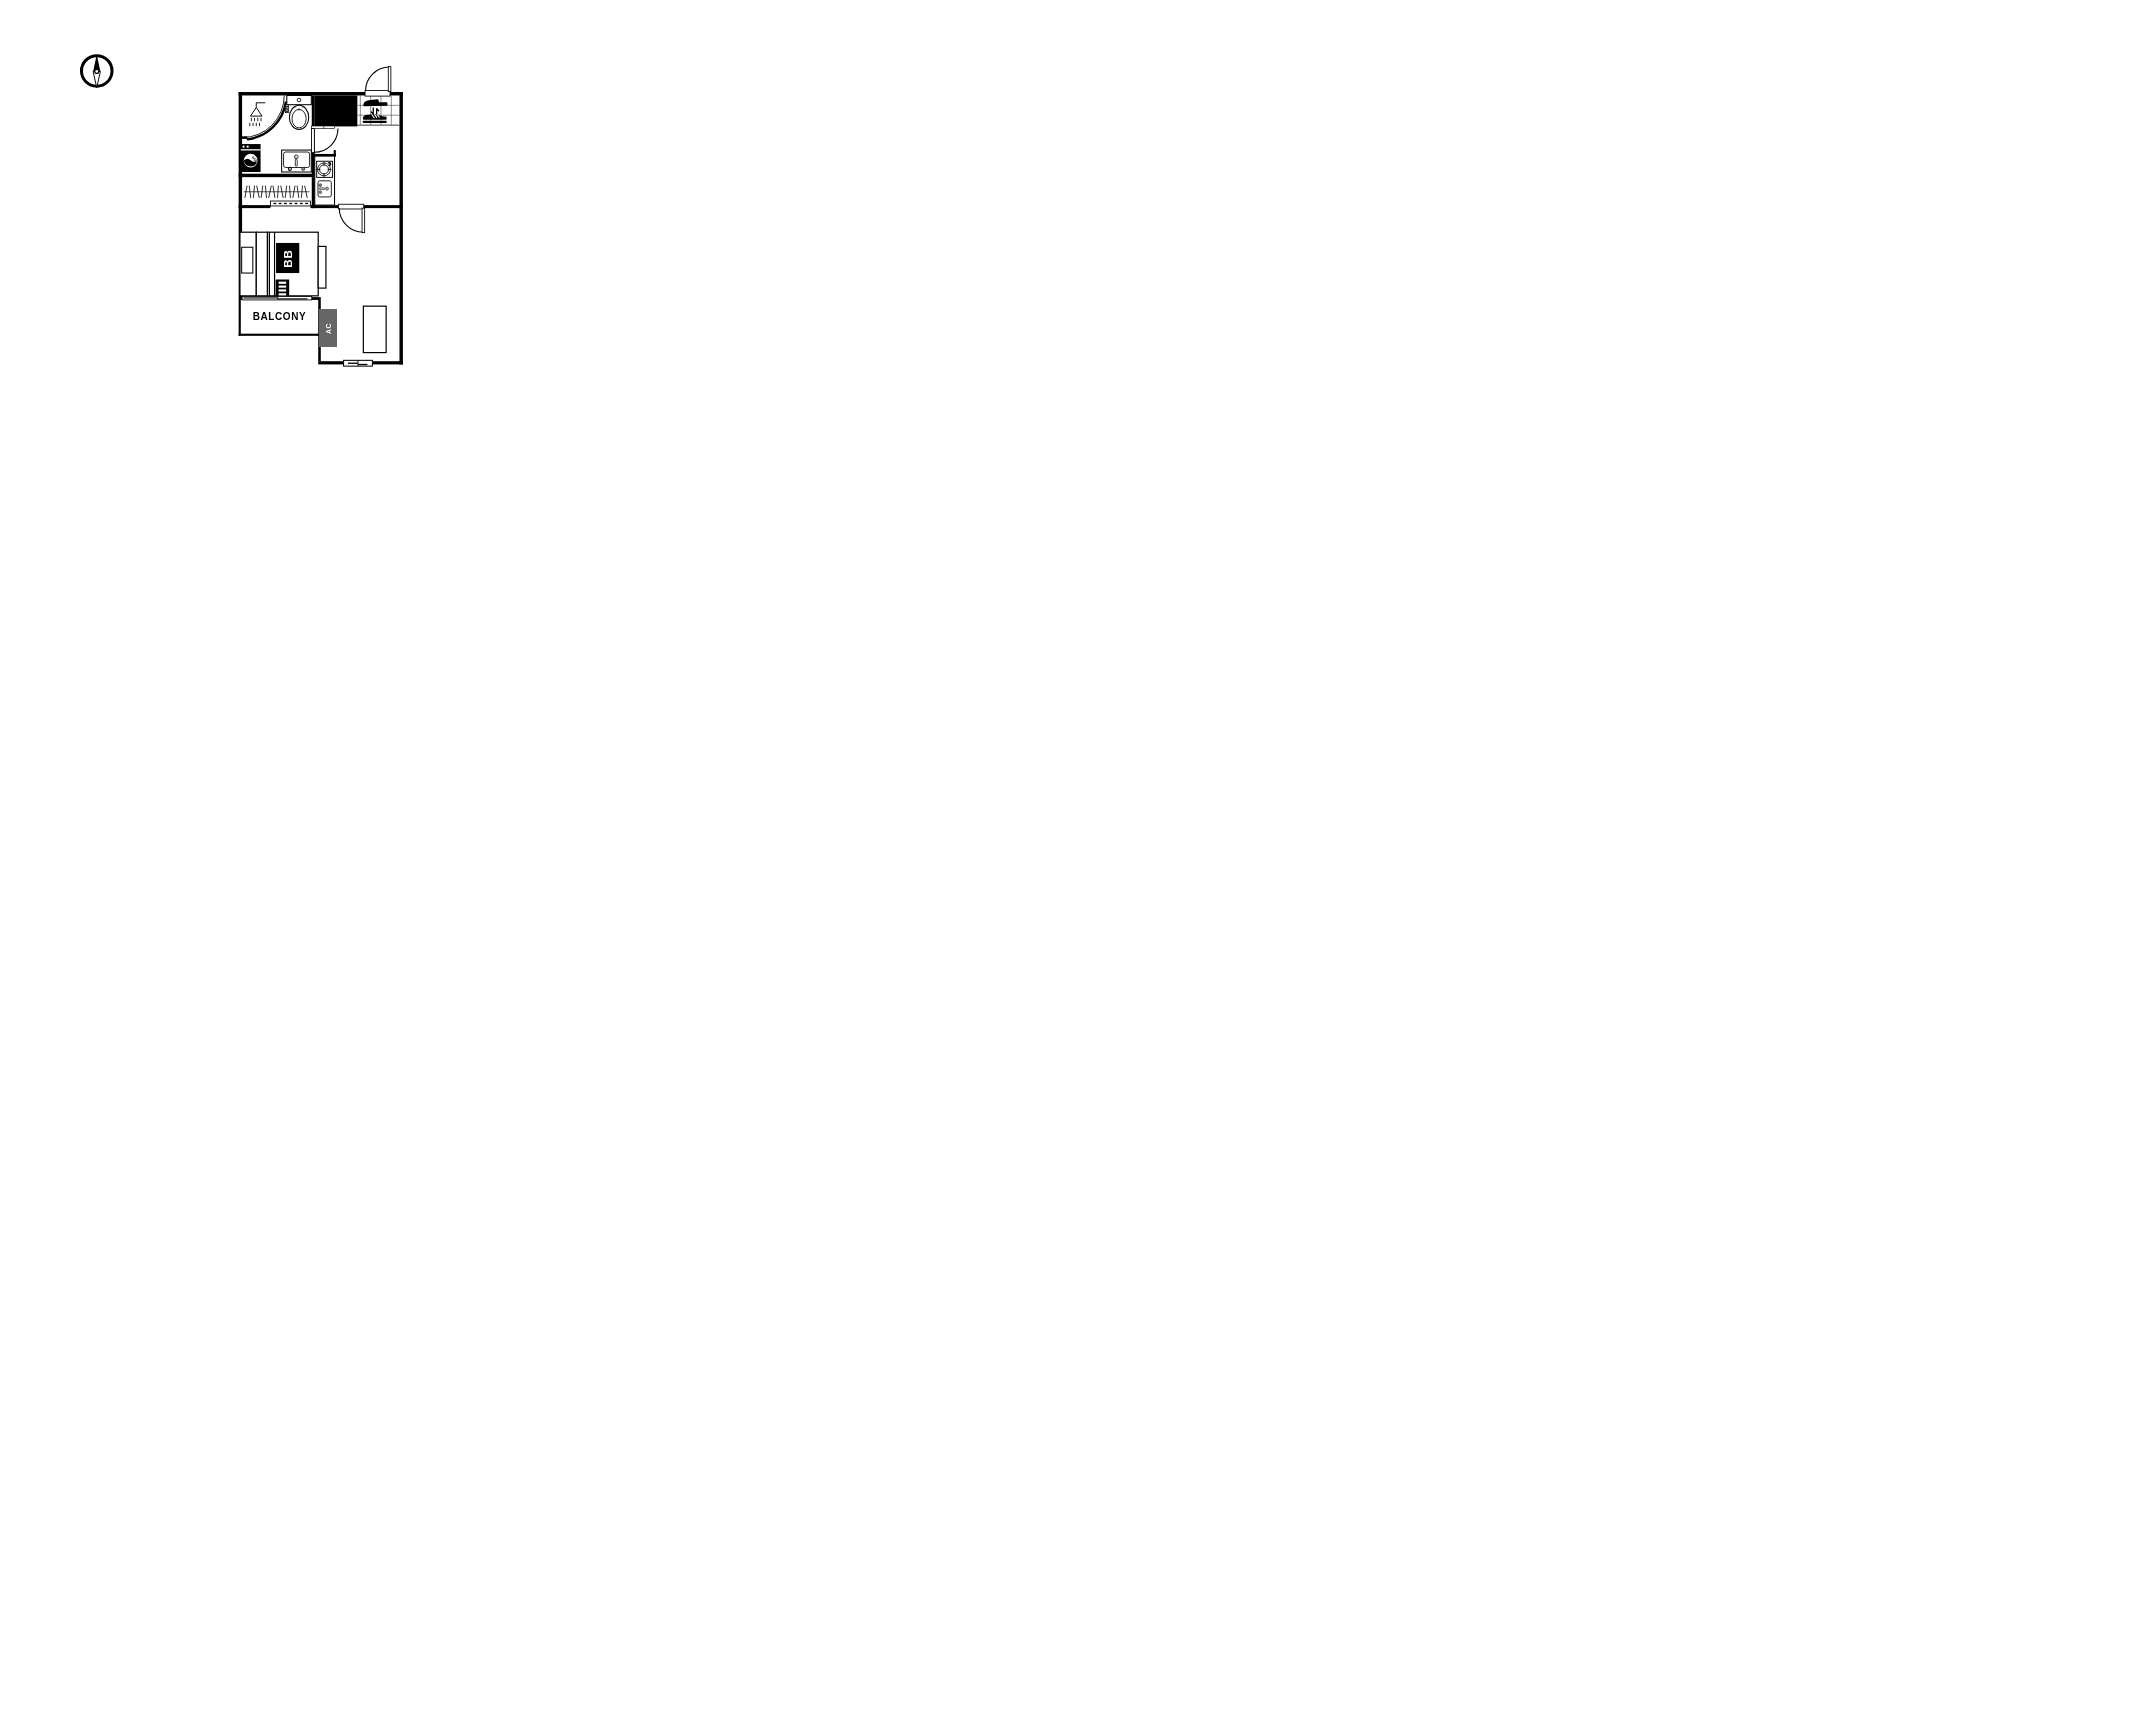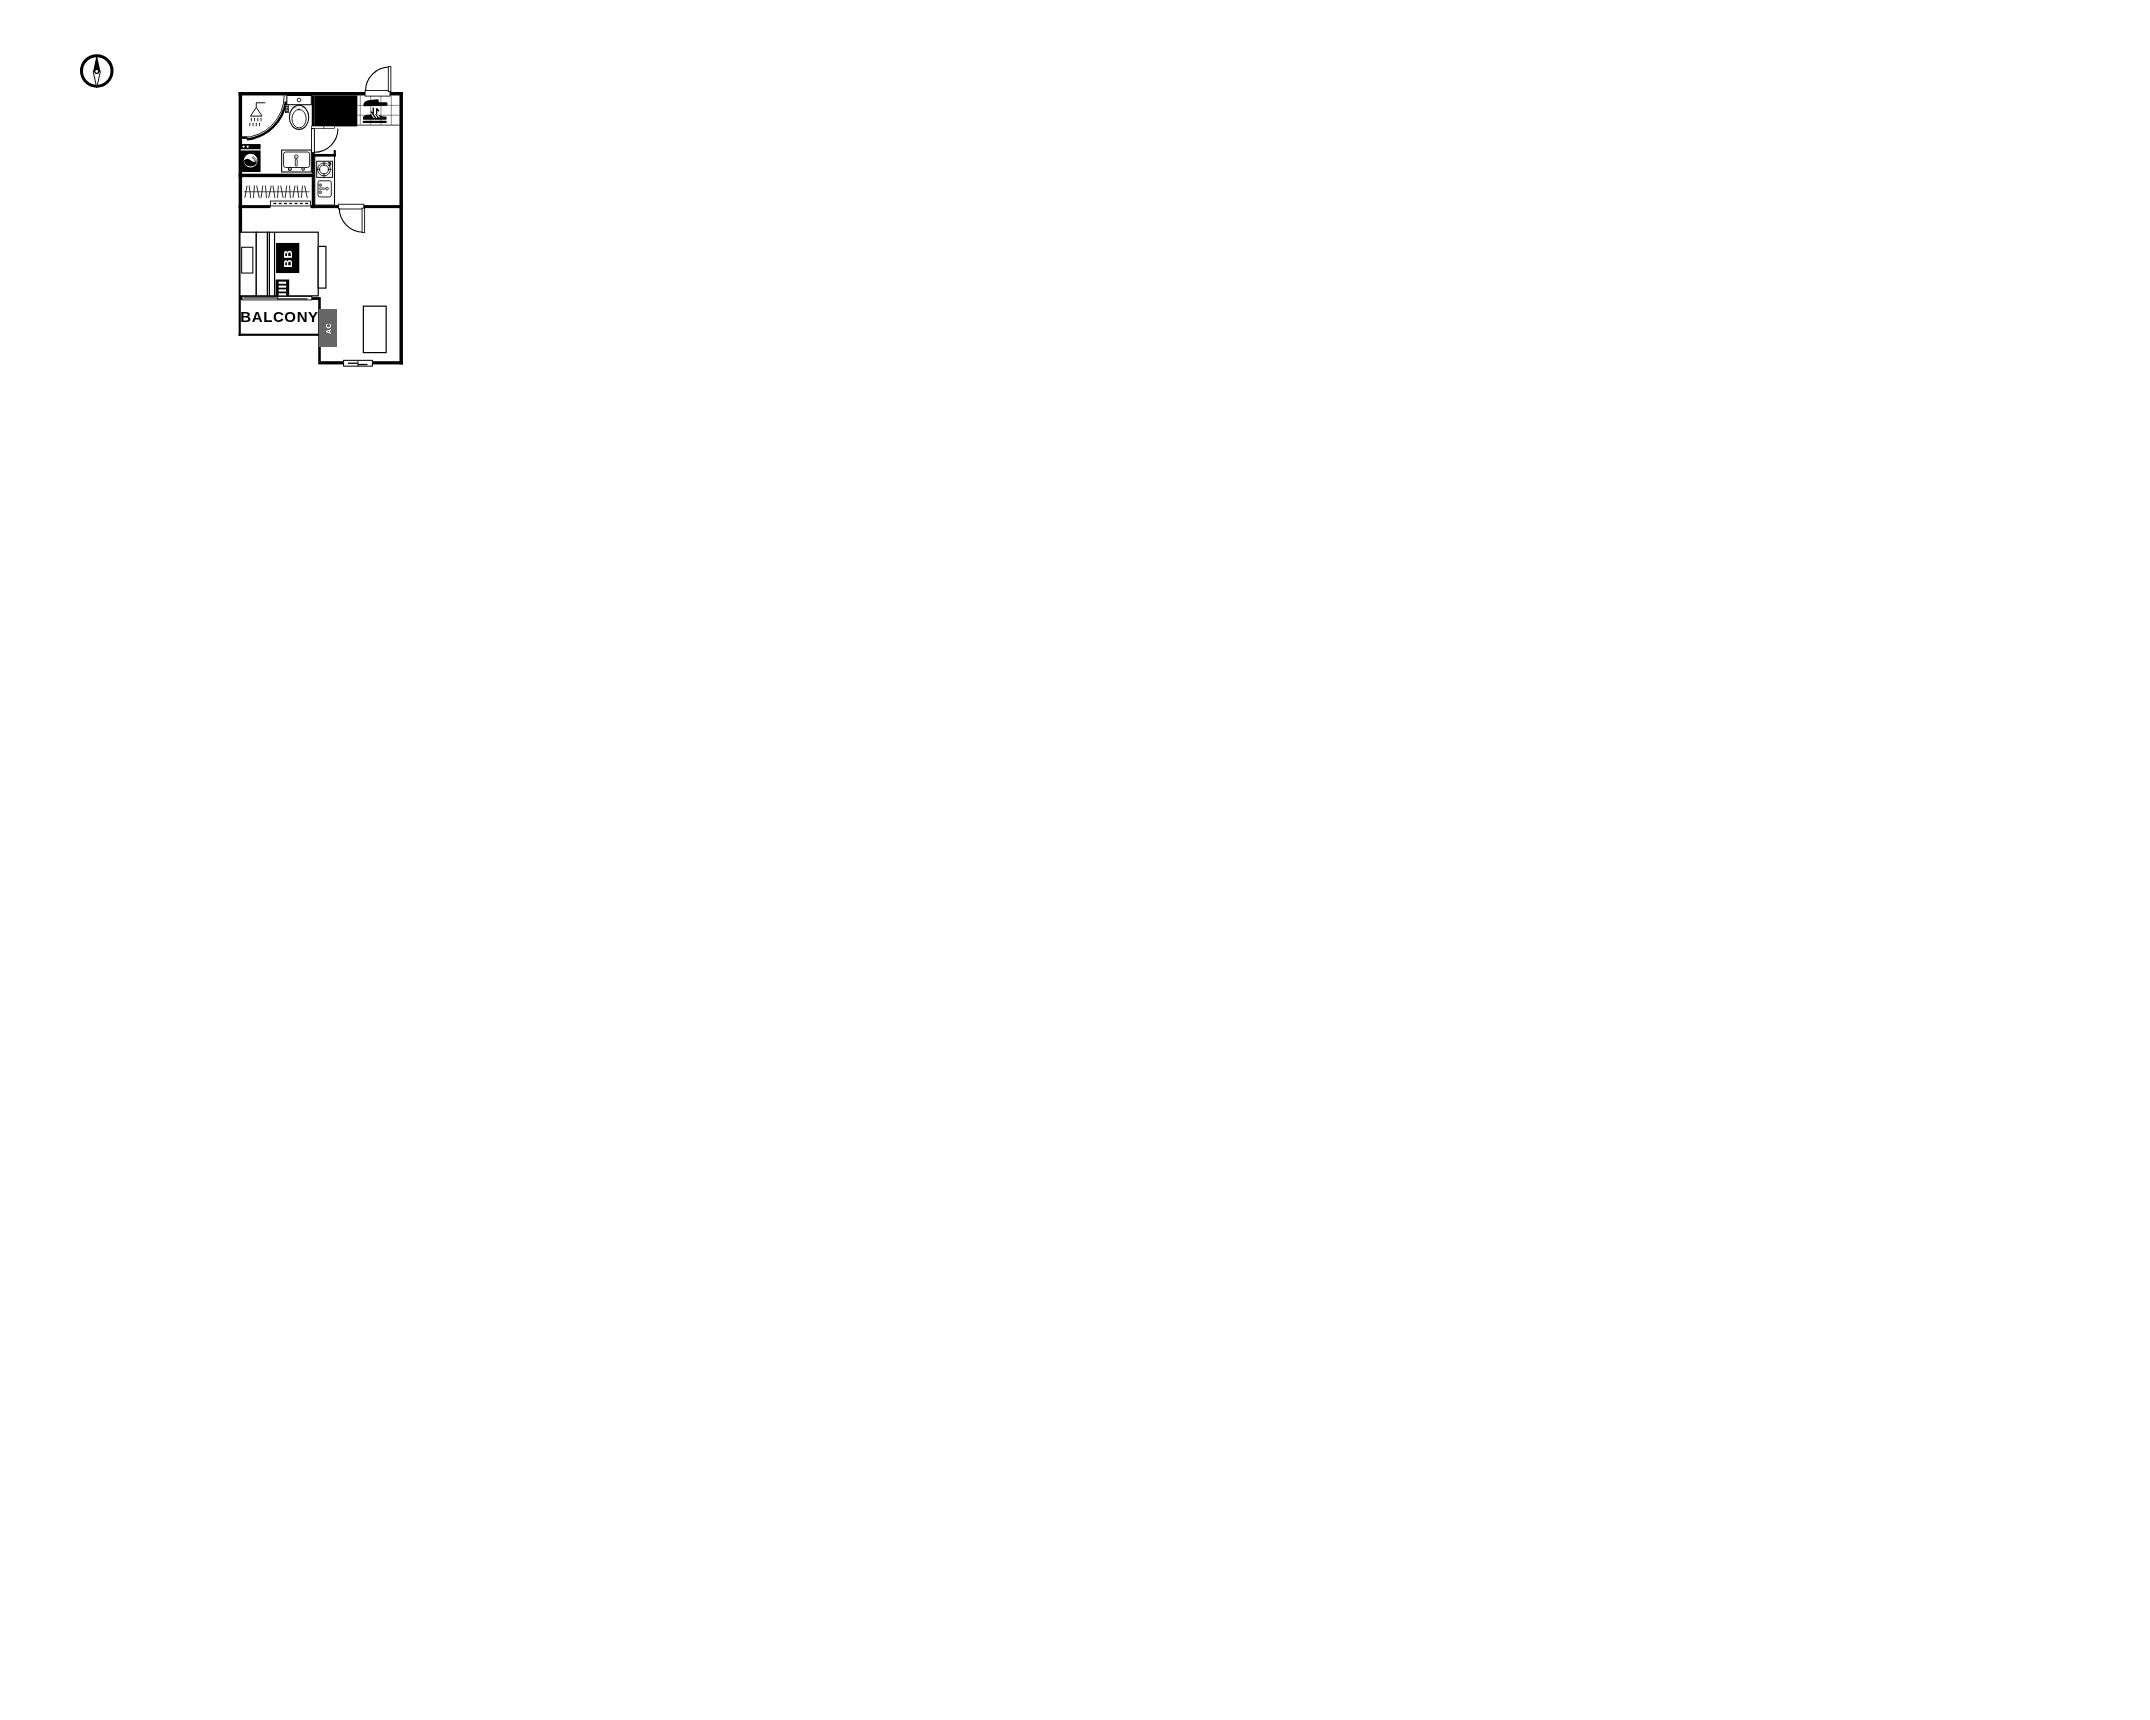--- a/index.html
+++ b/index.html
@@ -1,19 +1,19 @@
 <!DOCTYPE html>
 <html style="font-size:6.9px"><head>
 <meta charset="utf-8">
 <style>
   html,body{margin:0;padding:0;background:#ffffff;font-family:"Liberation Sans",sans-serif;}
   .canvas{position:relative;width:645px;height:430px;background:#fff;overflow:hidden;}
   .canvas svg{position:absolute;left:0;top:0;}
   .label{position:absolute;display:flex;align-items:center;justify-content:center;color:#000;}
-  #balcony-label{left:241px;top:310px;width:77px;height:13.8px;font-size:15px;font-weight:800;letter-spacing:0.6px;}
+  #balcony-label{left:241px;top:310px;width:77px;height:13.8px;font-size:10px;font-weight:800;letter-spacing:0.6px;}
   #ac-badge{left:319px;top:309px;width:18px;height:38px;background:#666666;}
   #ac-badge span{transform:rotate(-90deg);color:#fff;font-size:6.9px;font-weight:800;letter-spacing:0.4px;}
   #bb-label{left:276px;top:243px;width:23px;height:30px;}
   #bb-label span{transform:rotate(-90deg);color:#fff;font-size:11.6px;font-weight:800;letter-spacing:0.9px;}
 </style>
 </head>
 <body>
 
 <div class="canvas">
 

